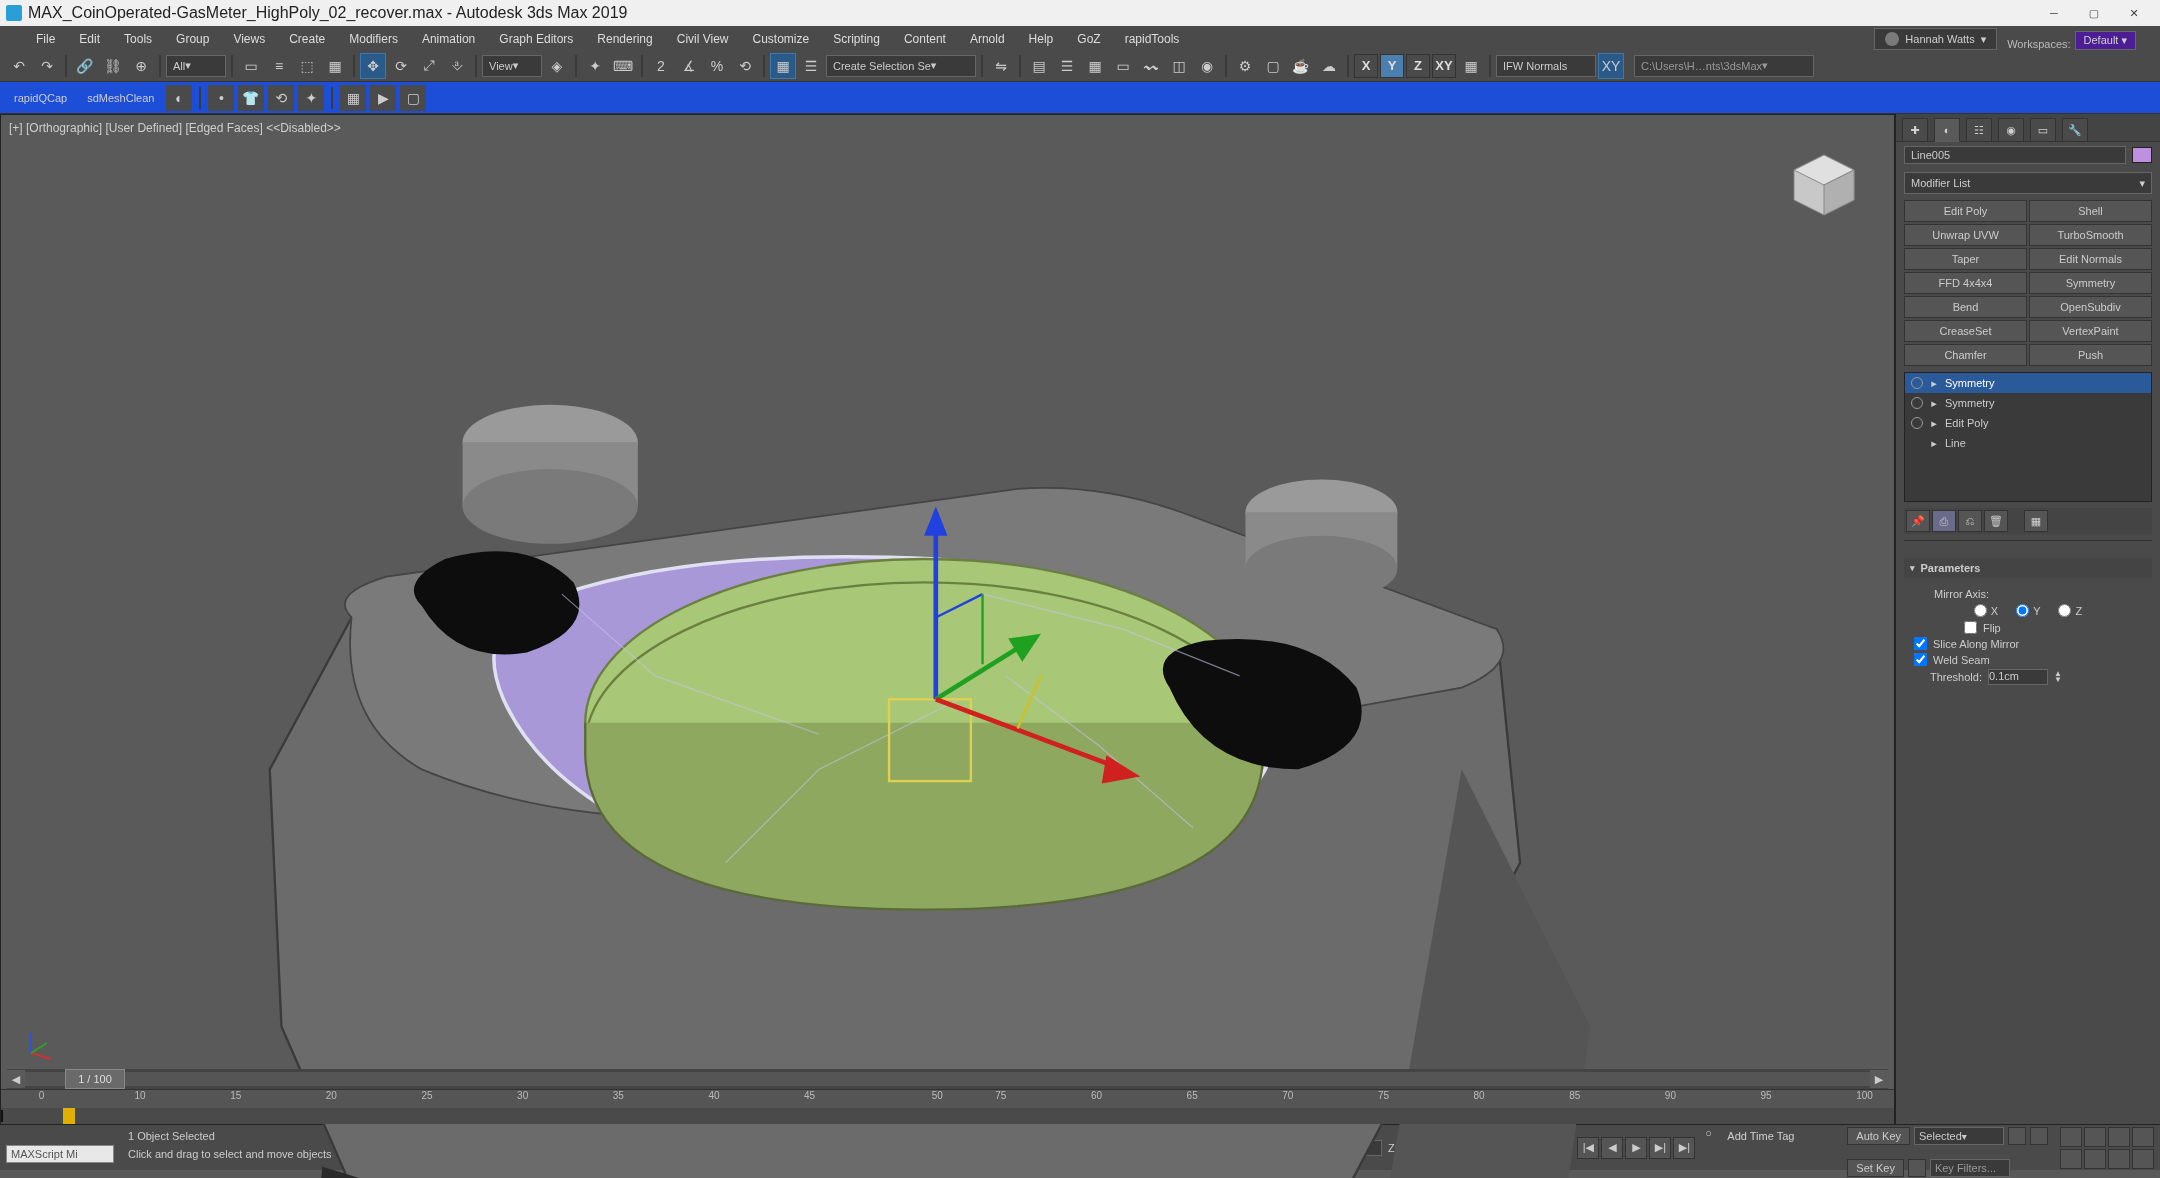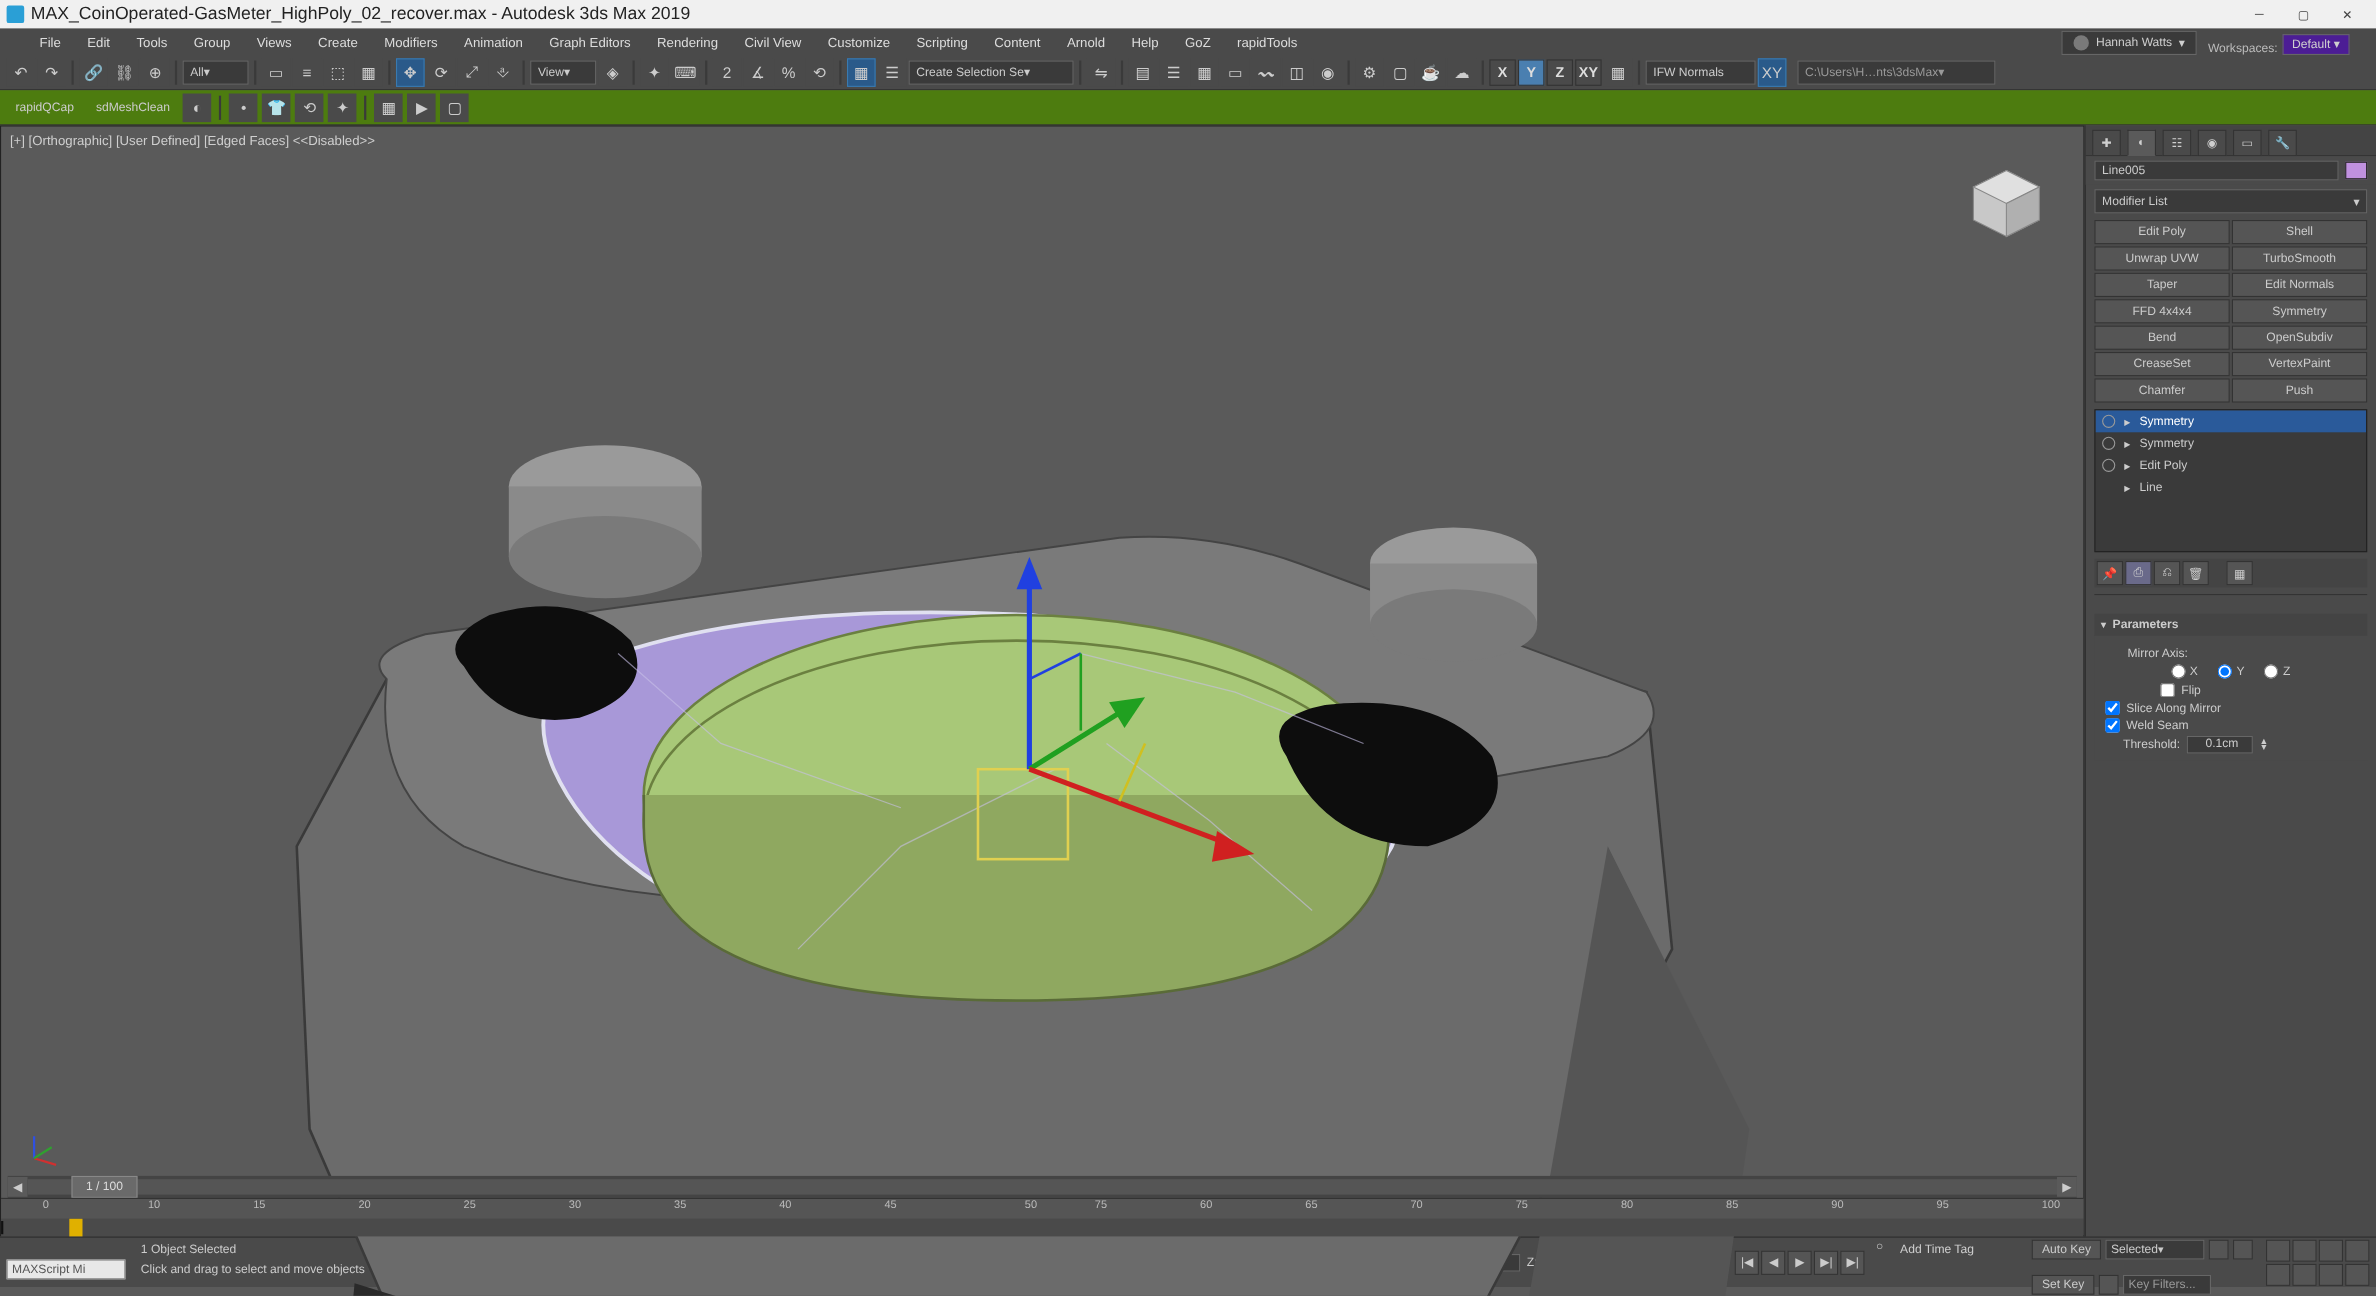--- a/index.html
+++ b/index.html
@@ -25,21 +25,21 @@
 .tbtn { width:26px; height:26px; background:#4a4a4a; border:1px solid transparent; display:flex; align-items:center; justify-content:center; color:#ccc; font-size:14px; }
 .tbtn.active { background:#2a5a8a; border:1px solid #3a7ab0; }
 .tsep { width:2px; height:22px; background:#3a3a3a; margin:0 3px; }
 .tdrop { min-width:60px; height:22px; background:#3a3a3a; border:1px solid #666; padding:0 6px; display:flex; align-items:center; color:#ccc; font-size:11px; }
 .tdrop.wide { min-width:150px; }
 .constraint { width:24px; height:24px; background:#4a4a4a; border:1px solid #333; display:flex; align-items:center; justify-content:center; font-weight:bold; color:#ddd; font-size:13px; }
 .constraint.y { background:#4a7fb0; }
 .pathbox { min-width:180px; height:22px; background:#3a3a3a; border:1px solid #666; padding:0 6px; display:flex; align-items:center; color:#999; font-size:11px; margin-left:8px; }
 
 
-.toolbar2 { height:32px; background:#4d7c0f; display:flex; align-items:center; padding:0 6px; gap:4px; border-bottom:1px solid #333;}
+.toolbar2 { height:32px; background:#1d4ed8; display:flex; align-items:center; padding:0 6px; gap:4px; border-bottom:1px solid #333;}
 .tlab { padding:0 8px; color:#ccc; font-size:11px; }
 
 
 .main { display:flex; height:1010px; }
 
 
 .viewport { flex:1; background:#5a5a5a; position:relative; border:1px solid #222; }
 .vplabel { position:absolute; top:6px; left:8px; color:#cfcfcf; font-size:12px; }
 .viewcube { position:absolute; top:30px; right:30px; width:80px; height:80px; }
 .viewcube svg { width:100%; height:100%; }
@@ -79,21 +79,21 @@
 .stackbtns .sb.active { background:#6a6a8a; }
 .rollout { margin:6px 8px; }
 .rollout .hd { height:20px; background:#444; display:flex; align-items:center; padding:0 6px; color:#ccc; font-size:12px; font-weight:bold;}
 .rollout .hd::before { content:"▾"; margin-right:6px; font-size:9px;}
 .rollout .body { padding:6px 10px; background:#4a4a4a; font-size:11px; color:#ccc;}
 .rollout .line { display:flex; align-items:center; gap:10px; margin:4px 0;}
 .rollout .radio { display:flex; align-items:center; gap:4px;}
 .rollout .radio input { margin:0;}
 .rollout .chk { display:flex; align-items:center; gap:6px; margin:3px 0;}
 .rollout .numrow { display:flex; align-items:center; gap:6px;}
-.rollout .numrow .spin { width:60px; height:16px; background:#3a3a3a; border:1px solid #666; color:#ccc; padding:0 16px; font-size:10px;}
+.rollout .numrow .spin { width:60px; height:16px; background:#3a3a3a; border:1px solid #666; color:#ccc; padding:0 0; font-size:10px;}
 
 
 .status { height:46px; background:#4a4a4a; border-top:1px solid #222; display:flex; }
 .status .left { width:120px; padding:4px 6px;}
 .status .left .maxscr { width:108px; height:18px; background:#e8e8e8; border:1px solid #888; color:#555; font-size:10px; padding:0 4px; display:flex; align-items:center; margin-top:16px;}
 .status .mid { flex:1; padding:2px 8px;}
 .status .mid .l1 { height:18px; color:#ccc; font-size:11px; display:flex; align-items:center;}
 .status .mid .l2 { height:18px; color:#ccc; font-size:11px; display:flex; align-items:center;}
 .status .coords { display:flex; align-items:center; gap:6px; padding:4px 8px;}
 .status .coords .cbtn { width:20px; height:20px; background:#555; border:1px solid #333;}

